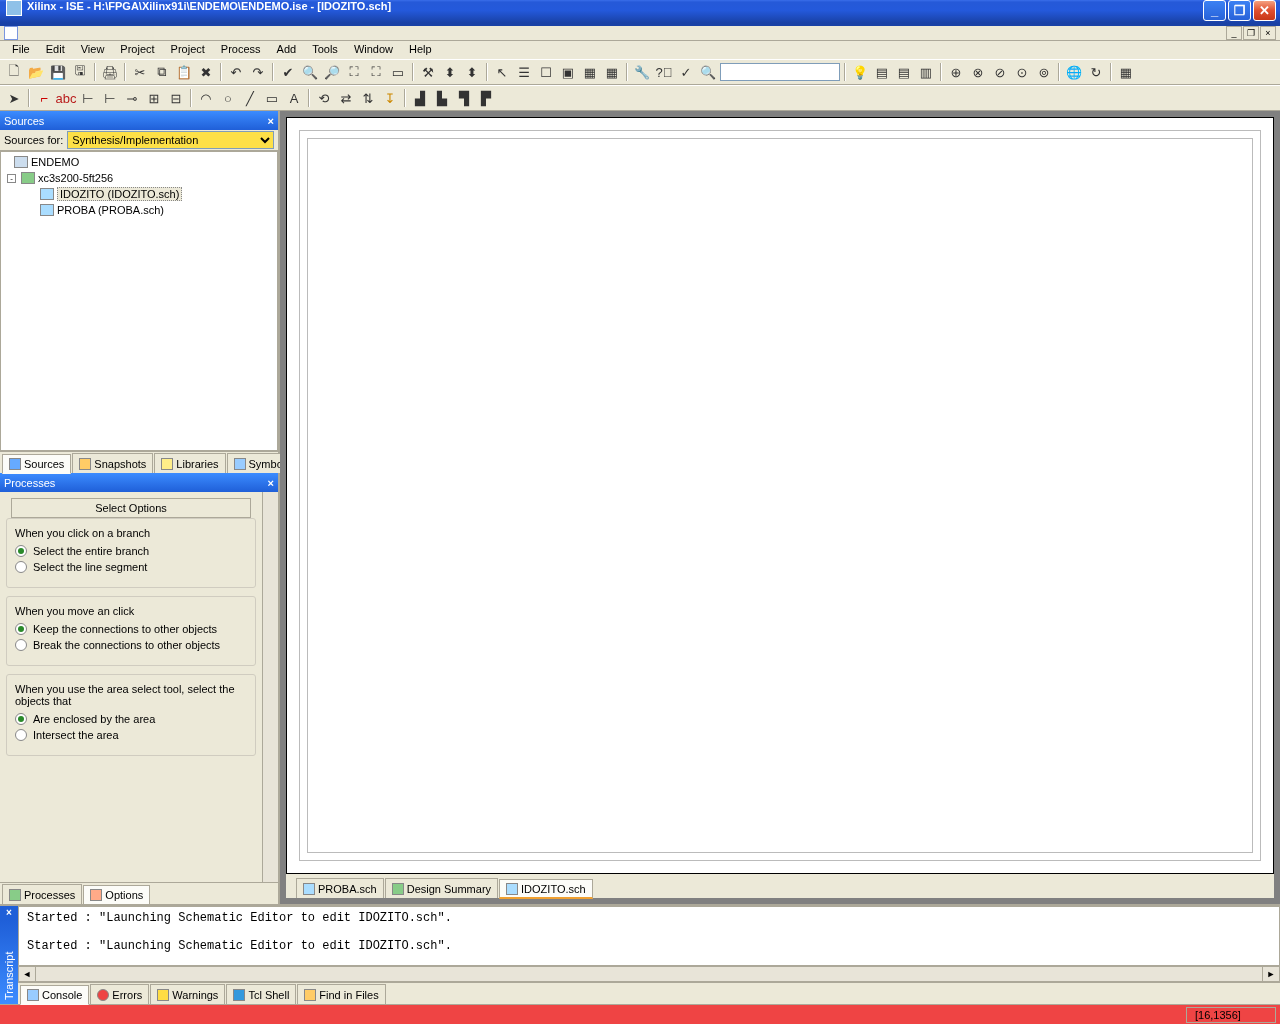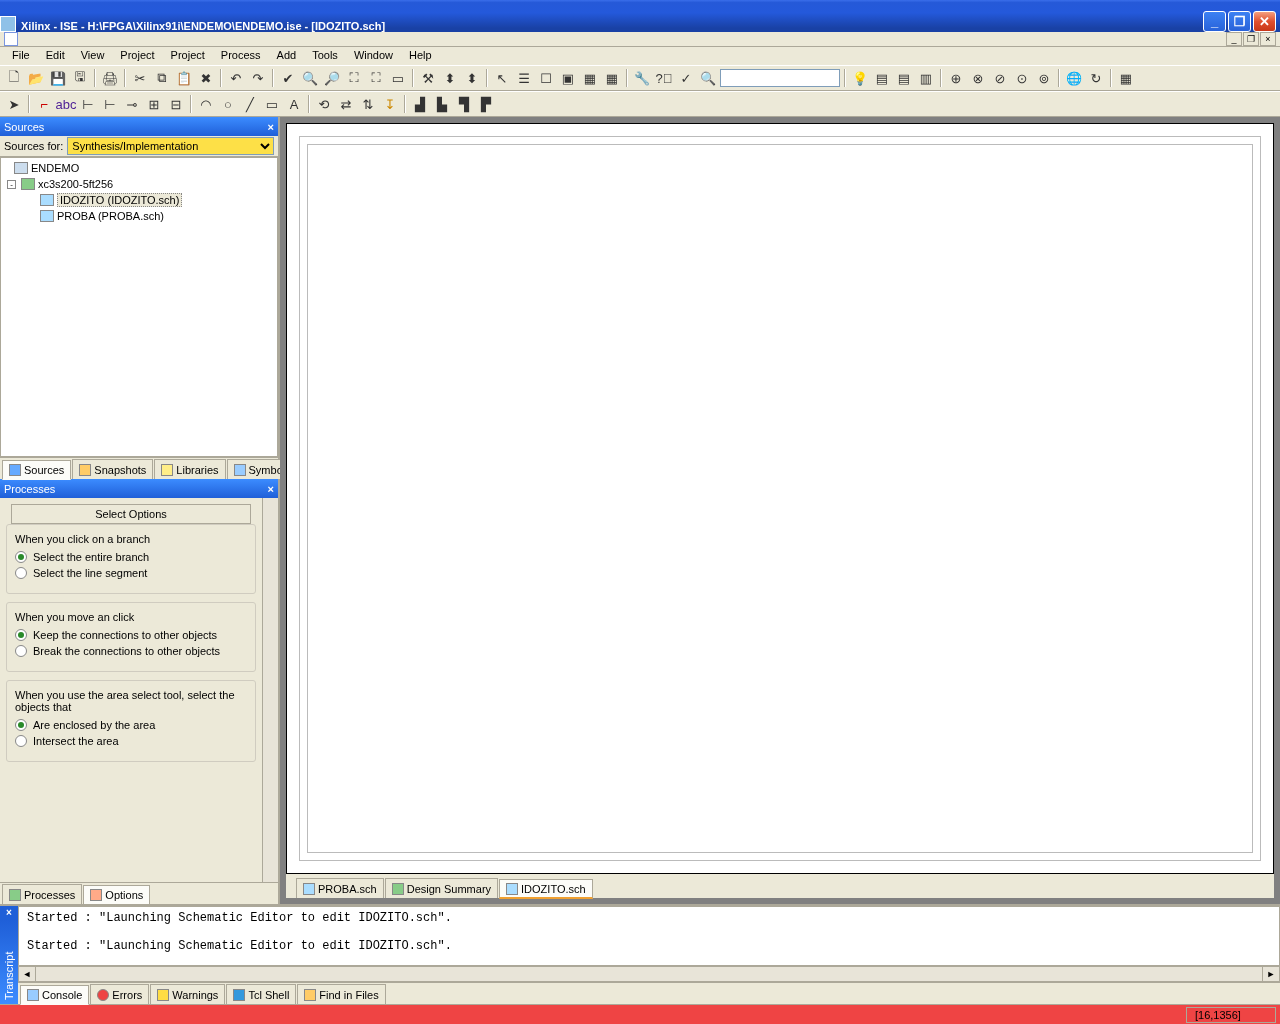--- a/index.html
+++ b/index.html
@@ -1,17 +1,17 @@
 <!DOCTYPE html>
 <html><head>
 <meta charset="utf-8">
 <style>
 *{box-sizing:border-box;margin:0;padding:0;font-family:"Tahoma","MS Sans Serif",sans-serif;font-size:11px}
 body{background:#ece9d8;width:1280px;height:1024px;overflow:hidden;display:flex;flex-direction:column}
-.titlebar{height:32px;background:linear-gradient(to bottom,#3a6eea 0%,#2559d8 8%,#2459db 40%,#1941a5 88%,#1941a5 100%);display:flex;align-items:flex-end;color:#fff;font-weight:bold;font-size:12px;}
+.titlebar{height:26px;background:linear-gradient(to bottom,#3a6eea 0%,#2559d8 8%,#2459db 40%,#1941a5 88%,#1941a5 100%);display:flex;align-items:flex-start;color:#fff;font-weight:bold;font-size:12px;padding-left:6px}
 .titlebar .ticon{width:16px;height:16px;background:#8fc1e8;border:1px solid #fff;margin-right:5px}
 .winbtns{margin-left:auto;display:flex;gap:2px;padding-right:4px}
 .winbtn{width:23px;height:21px;border:1px solid #fff;border-radius:3px;display:flex;align-items:center;justify-content:center;color:#fff;font-weight:bold;font-size:13px}
 .winbtn.min,.winbtn.max{background:linear-gradient(#3c81f3,#2862d9)}
 .winbtn.close{background:linear-gradient(#f4a080,#e04f2e,#c83718)}
 .mdicontrols{height:15px;background:#ece9d8;display:flex;align-items:center;padding:0 4px;border-bottom:1px solid #aca899}
 .mdicontrols .smicon{width:14px;height:14px;border:1px solid #7a96df;background:#fff;margin-right:4px}
 .mdicontrols .spacer{flex:1}
 .mdicontrols .sb{width:16px;height:14px;border:1px solid #aca899;background:#ece9d8;margin-left:1px;font-size:9px;display:flex;align-items:center;justify-content:center}
 .menubar{height:18px;background:#ece9d8;display:flex;padding-left:6px;gap:4px}
@@ -150,21 +150,21 @@
   <div class="tbtn">🌐</div>
   <div class="tbtn">↻</div>
   <div class="tsep"></div>
   <div class="tbtn">▦</div>
 </div>
 
 <div class="toolbar">
   <div class="tbtn">➤</div>
   <div class="tsep"></div>
   <div class="tbtn" style="color:#c00">⌐</div>
-  <div class="tbtn" style="color:#4c1d95">abc</div>
+  <div class="tbtn" style="color:#b91c1c">abc</div>
   <div class="tbtn">⊢</div>
   <div class="tbtn">⊢</div>
   <div class="tbtn">⊸</div>
   <div class="tbtn">⊞</div>
   <div class="tbtn">⊟</div>
   <div class="tsep"></div>
   <div class="tbtn">◠</div>
   <div class="tbtn">○</div>
   <div class="tbtn">╱</div>
   <div class="tbtn">▭</div>

